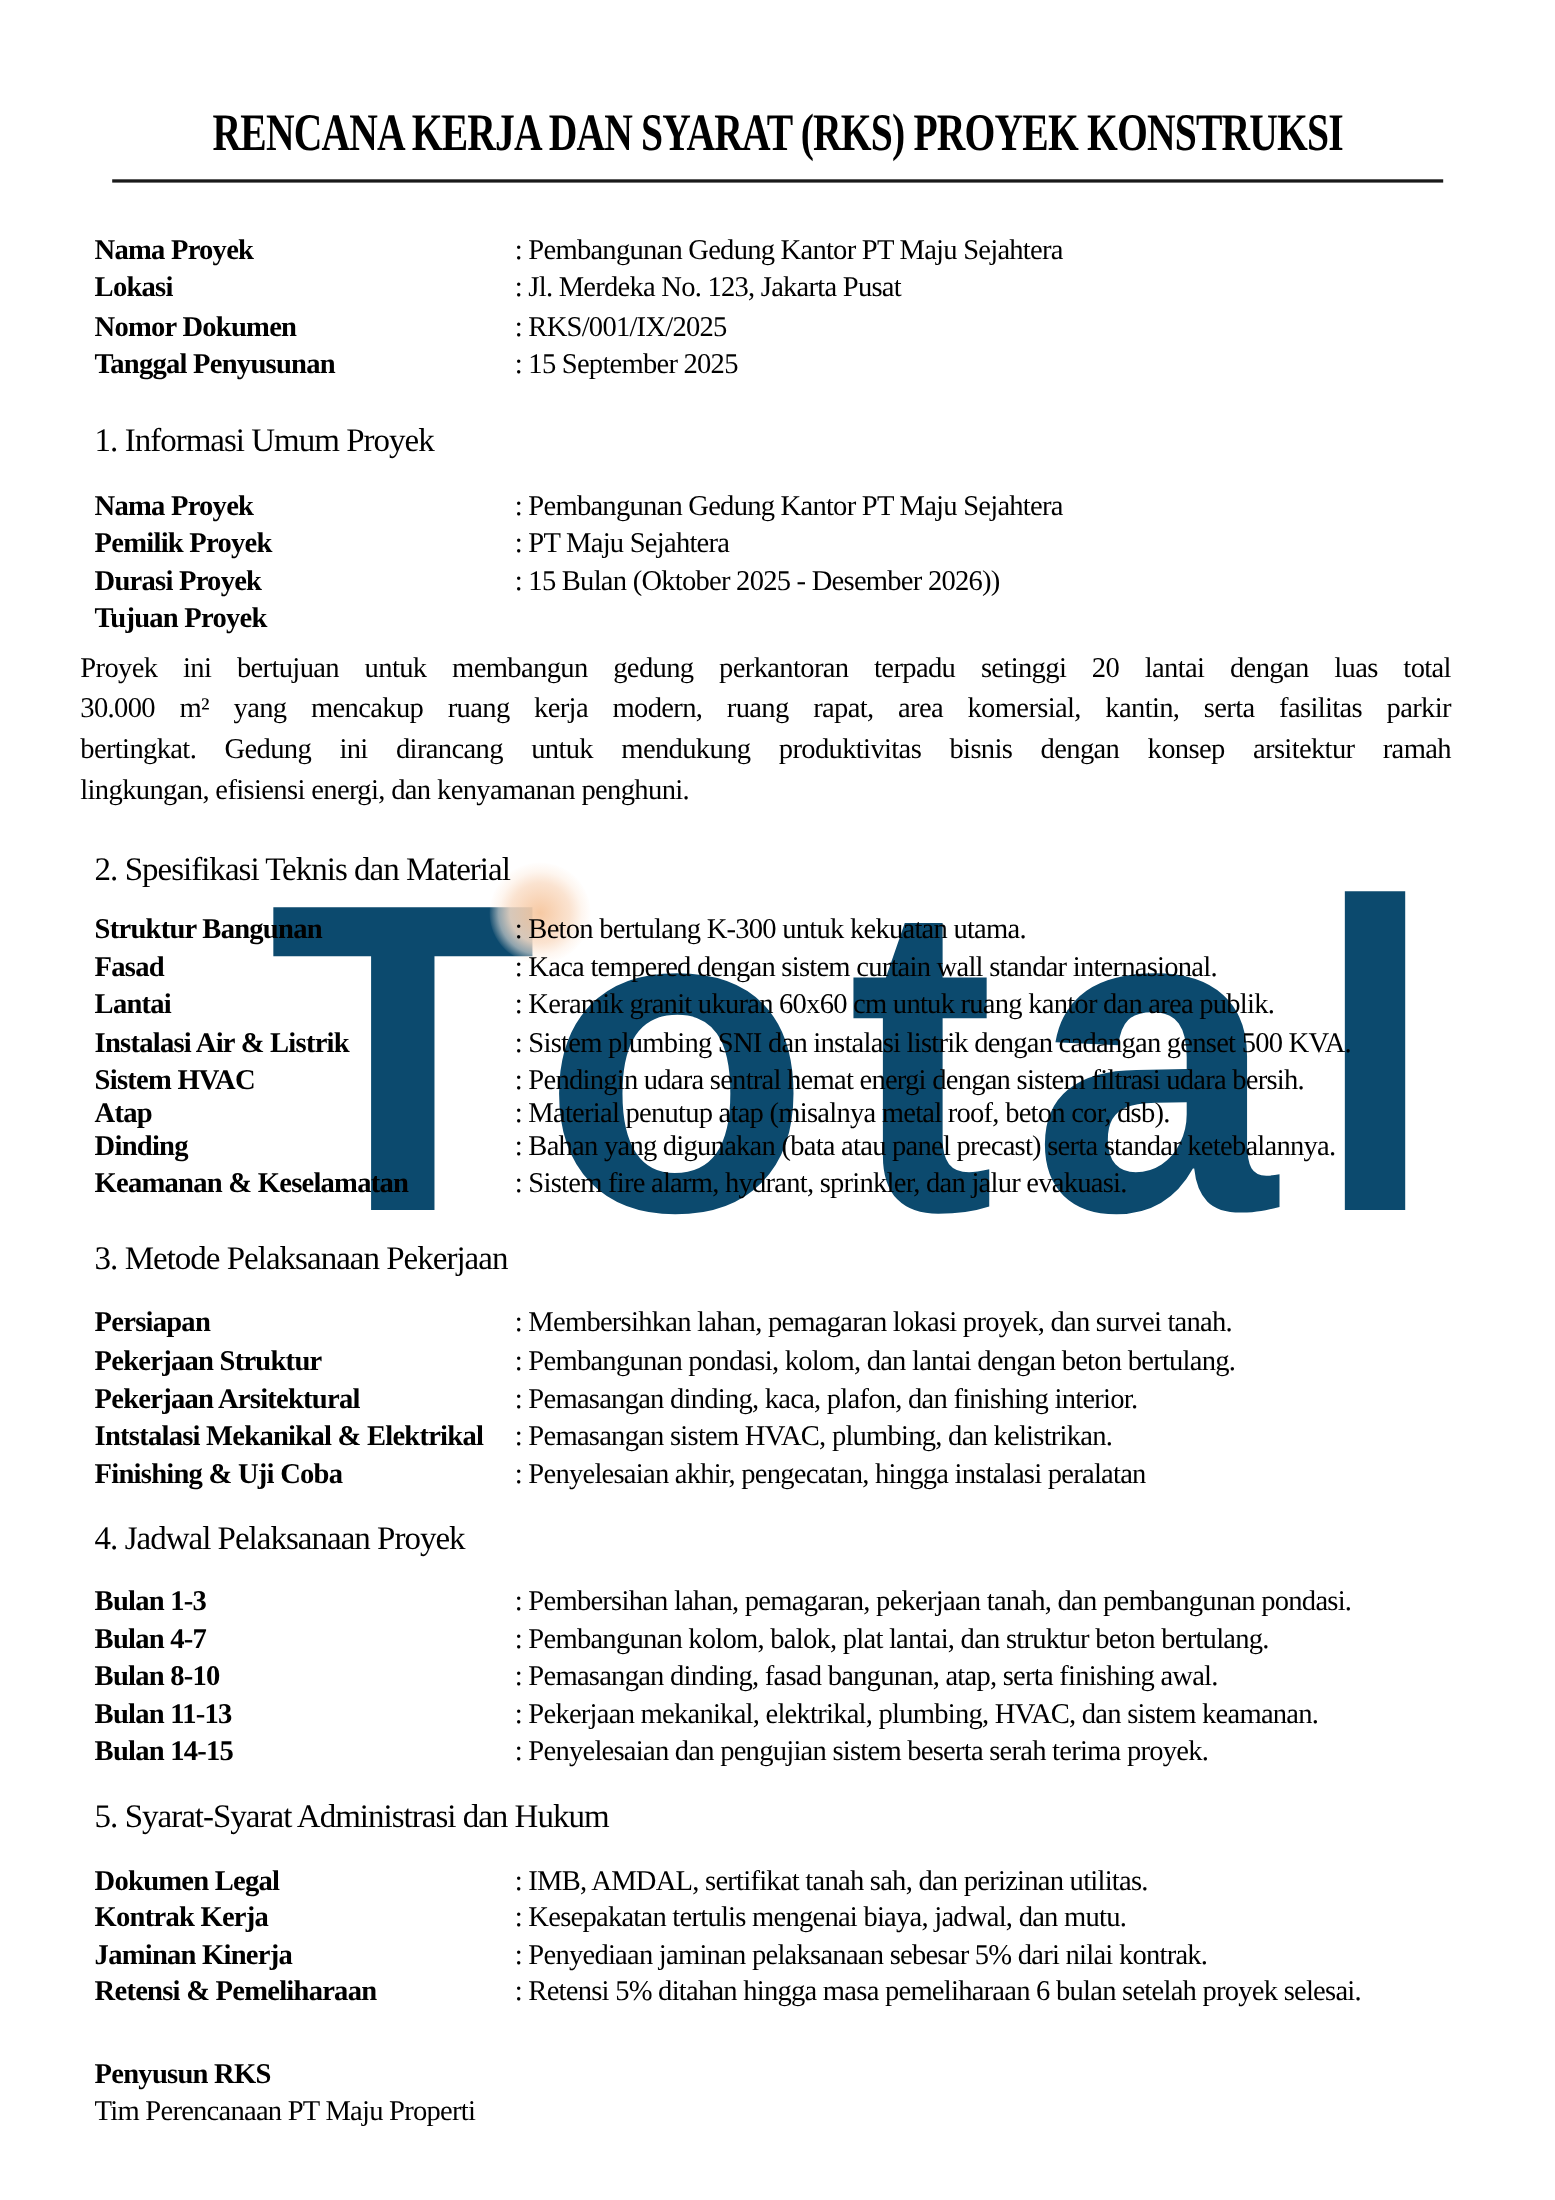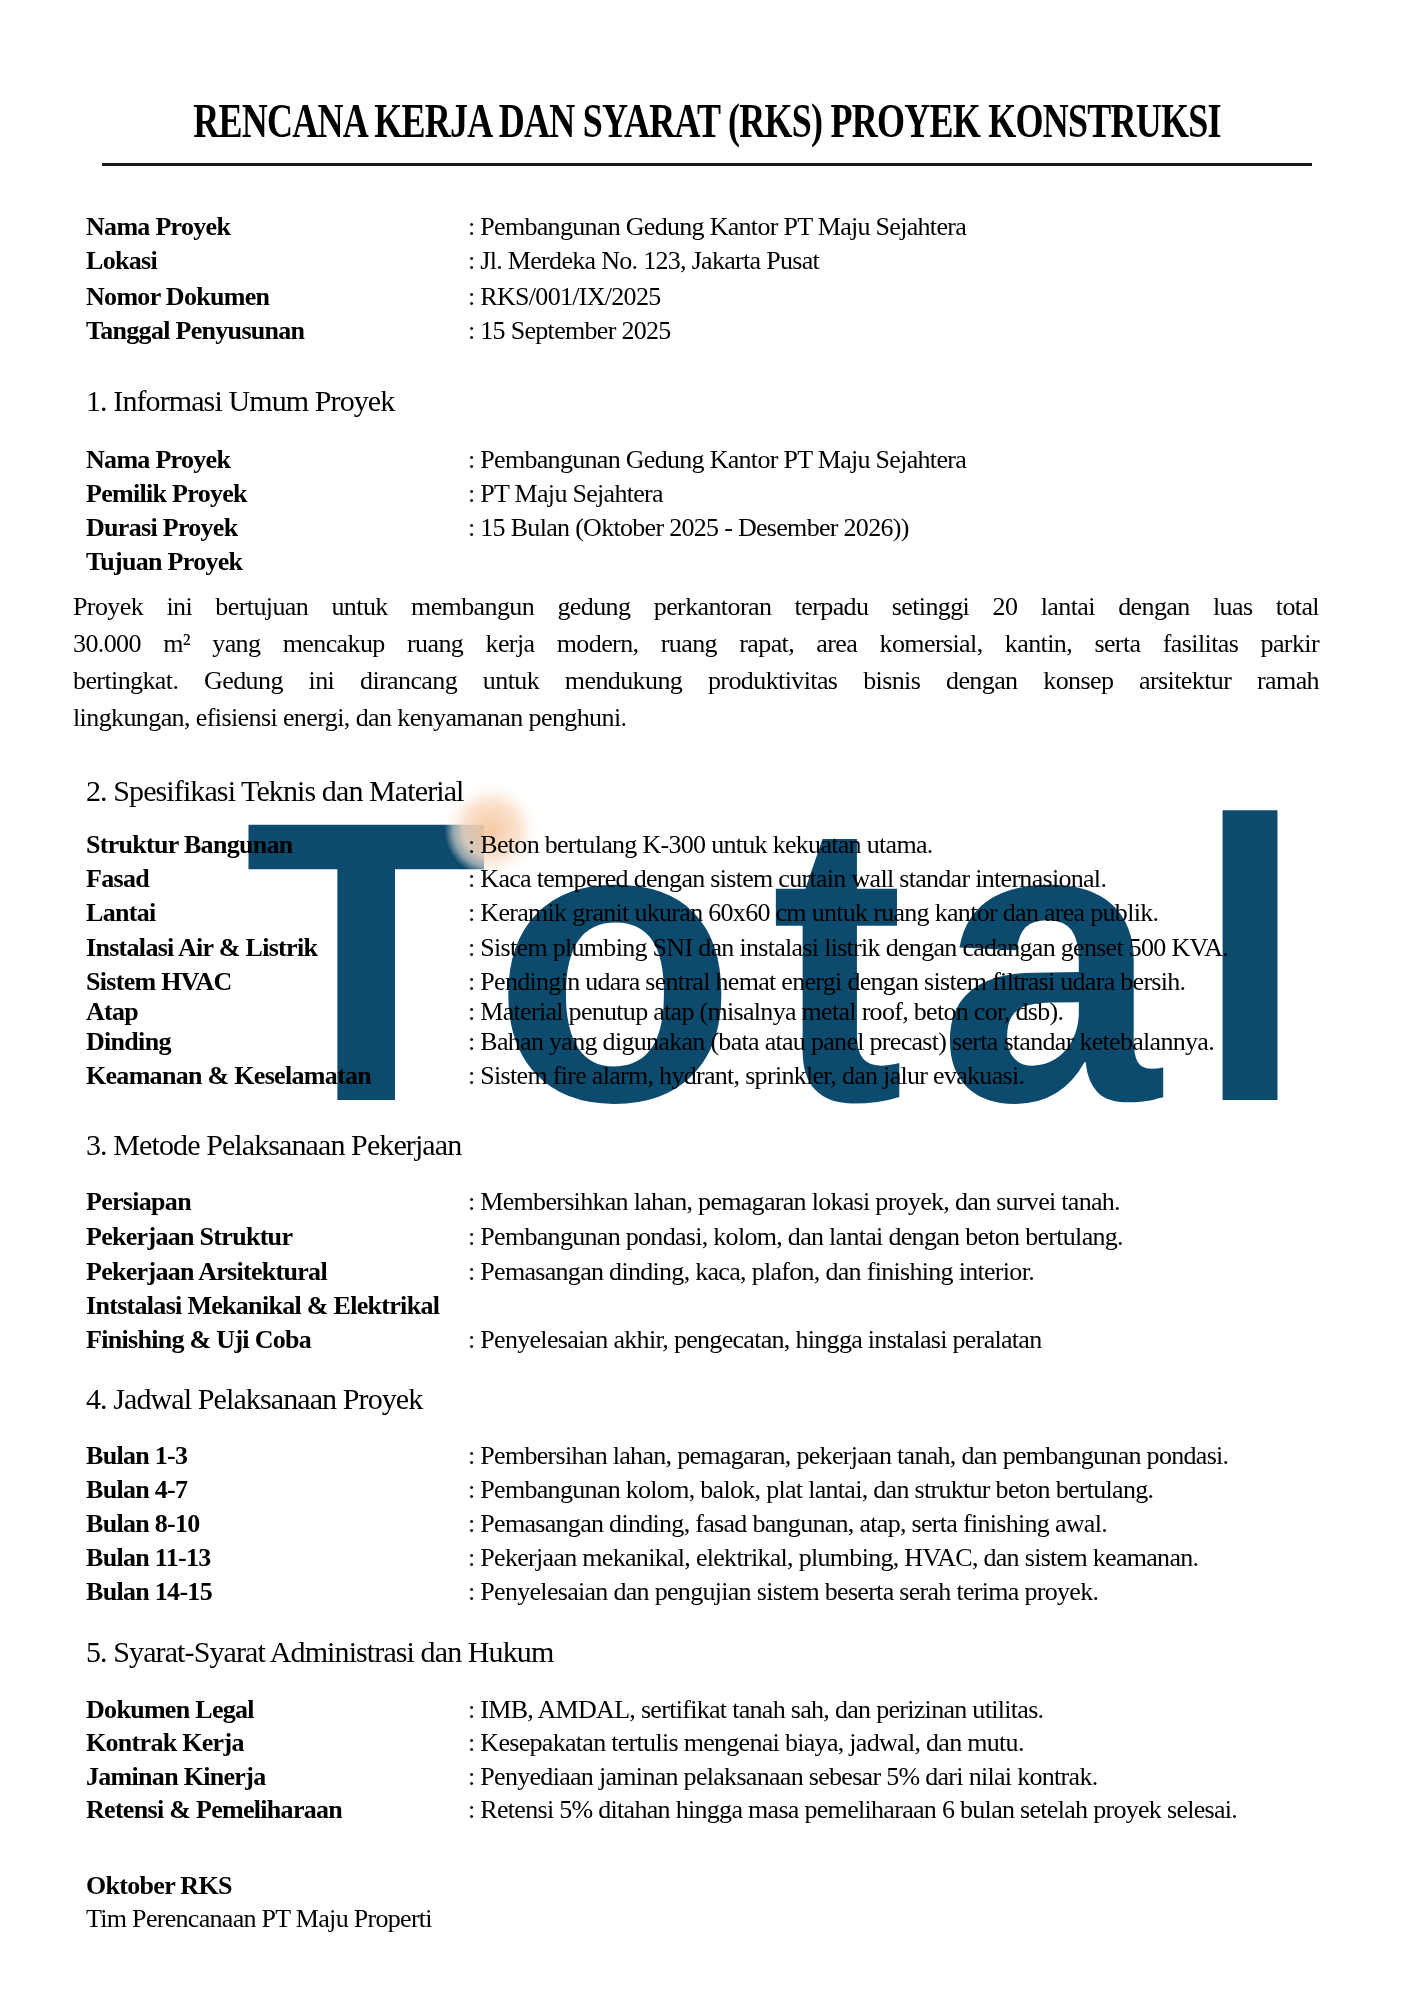--- a/index.html
+++ b/index.html
@@ -222,20 +222,21 @@
   <div class="kv" style="top:1222px">
     <span class="k">Pekerjaan Struktur</span>
     <span class="v">: Pembangunan pondasi, kolom, dan lantai dengan beton bertulang.</span>
   </div>
   <div class="kv" style="top:1257px">
     <span class="k">Pekerjaan Arsitektural</span>
     <span class="v">: Pemasangan dinding, kaca, plafon, dan finishing interior.</span>
   </div>
   <div class="kv" style="top:1291px">
     <span class="k">Intstalasi Mekanikal &amp; Elektrikal</span>
+    <span class="v">: Pemasangan sistem HVAC, plumbing, dan kelistrikan.</span>
   </div>
   <div class="kv" style="top:1325px">
     <span class="k">Finishing &amp; Uji Coba</span>
     <span class="v">: Penyelesaian akhir, pengecatan, hingga instalasi peralatan</span>
   </div>
 
   <div class="heading" style="top:1383px">4. Jadwal Pelaksanaan Proyek</div>
   <div class="kv" style="top:1441px">
     <span class="k">Bulan 1-3</span>
     <span class="v">: Pembersihan lahan, pemagaran, pekerjaan tanah, dan pembangunan pondasi.</span>
@@ -268,16 +269,16 @@
   </div>
   <div class="kv" style="top:1762px">
     <span class="k">Jaminan Kinerja</span>
     <span class="v">: Penyediaan jaminan pelaksanaan sebesar 5% dari nilai kontrak.</span>
   </div>
   <div class="kv" style="top:1795px">
     <span class="k">Retensi &amp; Pemeliharaan</span>
     <span class="v">: Retensi 5% ditahan hingga masa pemeliharaan 6 bulan setelah proyek selesai.</span>
   </div>
 
-  <div class="footer-line bold" style="top:1871px">Oktober RKS</div>
+  <div class="footer-line bold" style="top:1871px">Penyusun RKS</div>
   <div class="footer-line" style="top:1904px">Tim Perencanaan PT Maju Properti</div>
 
 </div>
 
 </body></html>

